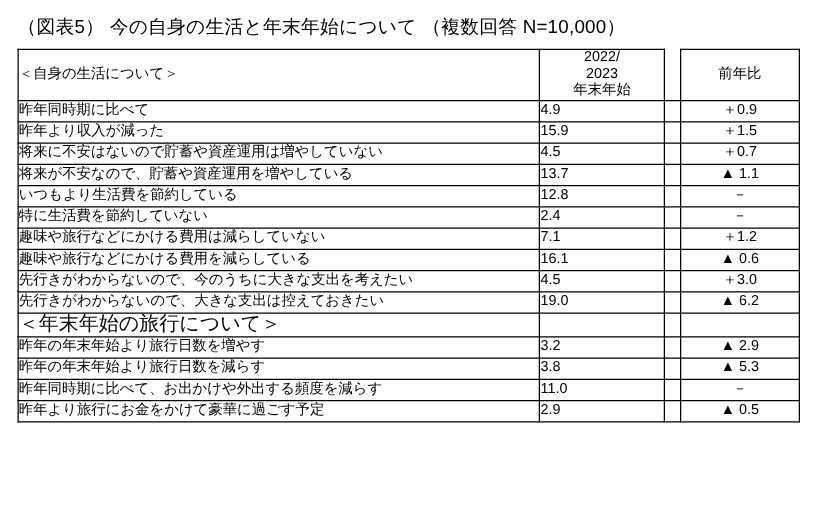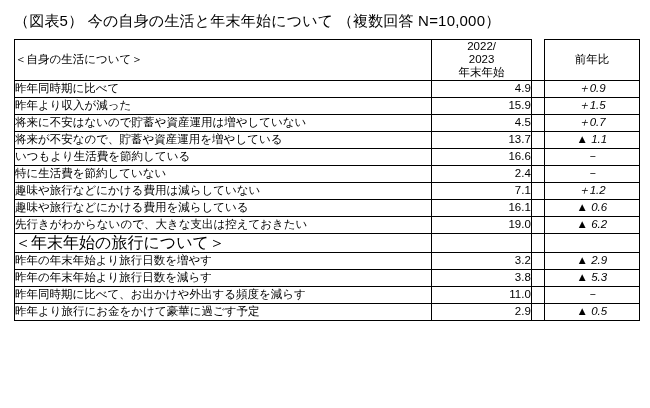--- a/index.html
+++ b/index.html
@@ -48,29 +48,27 @@
   .col-gap   { width: 12px; border: none !important; }
   .col-yoy   { width: 88px; }
 
   .cell-label {
     text-align: left;
     padding: 1px 4px 1px 5px;
     white-space: nowrap;
     overflow: hidden;
   }
   .cell-val {
-    text-align: right;
     padding: 1px 6px 1px 2px;
     white-space: nowrap;
   }
   .cell-yoy {
     text-align: center;
     padding: 1px 2px;
     white-space: nowrap;
-    font-style: italic;
   }
   .spacer { border: none; }
 
   thead .hdr-val {
     text-align: center;
     font-size: 10.5px;
     line-height: 1.18;
     padding: 2px 1px;
     height: 44px;
   }
@@ -140,41 +138,47 @@
         <td class="cell-yoy">＋0.7</td>
       </tr>
       <tr>
         <td class="cell-label">将来が不安なので、貯蓄や資産運用を増やしている</td>
         <td class="cell-val">13.7</td>
         <td class="spacer"></td>
         <td class="cell-yoy">▲ 1.1</td>
       </tr>
       <tr>
         <td class="cell-label">いつもより生活費を節約している</td>
-        <td class="cell-val">16.6</td>
+        <td class="cell-val">12.8</td>
         <td class="spacer"></td>
         <td class="cell-yoy">－</td>
       </tr>
       <tr>
         <td class="cell-label">特に生活費を節約していない</td>
         <td class="cell-val">2.4</td>
         <td class="spacer"></td>
         <td class="cell-yoy">－</td>
       </tr>
       <tr>
         <td class="cell-label">趣味や旅行などにかける費用は減らしていない</td>
         <td class="cell-val">7.1</td>
         <td class="spacer"></td>
         <td class="cell-yoy">＋1.2</td>
       </tr>
       <tr>
         <td class="cell-label">趣味や旅行などにかける費用を減らしている</td>
         <td class="cell-val">16.1</td>
         <td class="spacer"></td>
         <td class="cell-yoy">▲ 0.6</td>
+      </tr>
+      <tr>
+        <td class="cell-label">先行きがわからないので、今のうちに大きな支出を考えたい</td>
+        <td class="cell-val">4.5</td>
+        <td class="spacer"></td>
+        <td class="cell-yoy">＋3.0</td>
       </tr>
       <tr>
         <td class="cell-label">先行きがわからないので、大きな支出は控えておきたい</td>
         <td class="cell-val">19.0</td>
         <td class="spacer"></td>
         <td class="cell-yoy">▲ 6.2</td>
       </tr>
 
       <tr class="section-row">
         <td class="cell-label">＜年末年始の旅行について＞</td>

